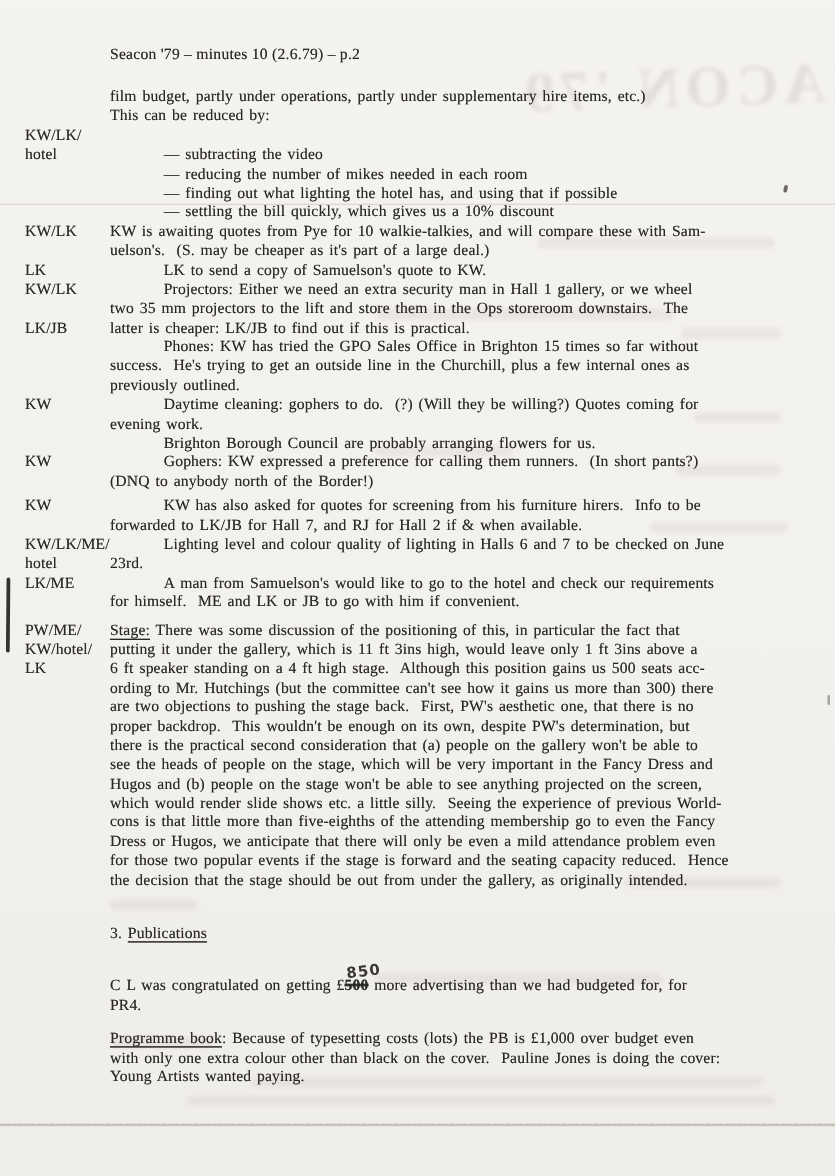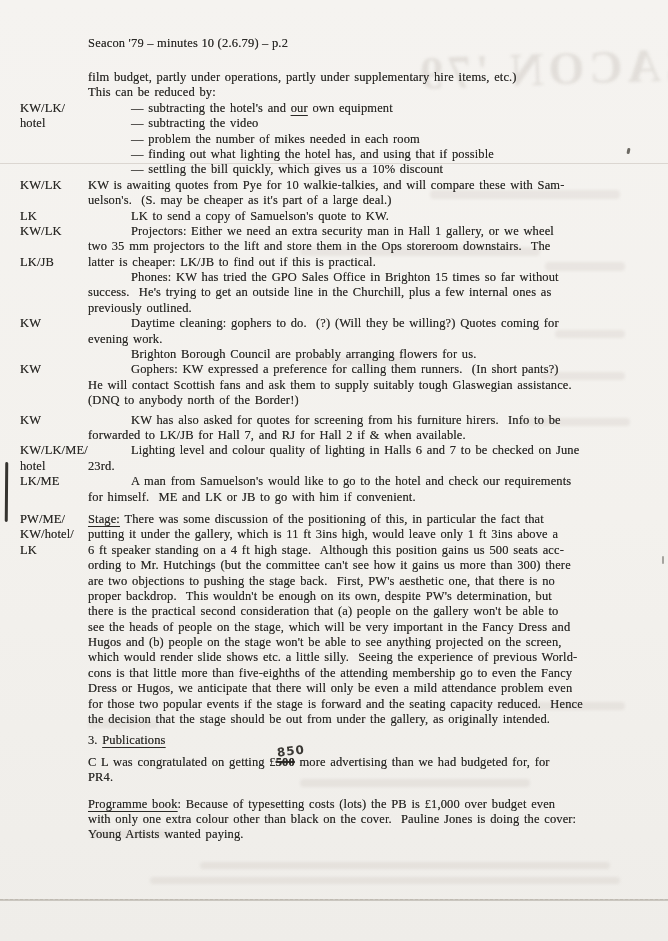--- a/index.html
+++ b/index.html
@@ -22,21 +22,21 @@
   .label{position:absolute;left:20px;top:0;}
   .text{display:block;margin-left:88px;}
   .indent{padding-left:43px;}
   .u{text-decoration:underline;text-underline-offset:2.5px;text-decoration-thickness:1.2px;}
   .rel{position:relative;display:inline-block;font-weight:bold;}
   .strike{text-decoration:line-through;text-decoration-thickness:2.2px;text-decoration-color:rgba(40,38,35,.85);}
   .overwrite{
     position:absolute;left:1px;top:-11px;font-family:"DejaVu Sans",sans-serif;
     font-size:12px;transform:rotate(-7deg);color:#3a3834;letter-spacing:1px;text-shadow:none;
   }
-  .g4{margin-top:4px}.g7{margin-top:7px}.g11{margin-top:11px}.g14{margin-top:6px}
+  .g4{margin-top:4px}.g7{margin-top:7px}.g11{margin-top:11px}.g14{margin-top:27px}
   
   .ghost-title{
     position:absolute;left:415px;top:42px;font-size:46px;font-weight:bold;
     letter-spacing:5px;color:rgba(152,142,128,.20);transform:scaleX(-1) rotate(2deg);
     filter:blur(1.6px);white-space:pre;
   }
   .smudge{position:absolute;background:rgba(160,150,136,.13);border-radius:4px;filter:blur(1.6px);}
   .rule{position:absolute;left:0;width:668px;height:1px;}
   .rule-top{top:163px;background:rgba(198,192,184,.55);}
   .rule-bottom{top:899px;background:rgba(190,184,176,.75);border-top:1px dashed rgba(175,168,158,.4);}
@@ -70,39 +70,38 @@
   <div class="rule rule-top"></div>
   <div class="rule rule-bottom"></div>
   <div class="pen-mark"></div>
   <div class="speck"></div>
   <div class="speck2"></div>
 
   <div class="header">Seacon '79 – minutes 10 (2.6.79) – p.2</div>
   <div class="body" id="lines-host">
       <div class="row"><div class="text"><span>film budget, partly under operations, partly under supplementary hire items, etc.)</span></div></div>
       <div class="row"><div class="text"><span>This can be reduced by:</span></div></div>
-      <div class="row"><span class="label">KW/LK/</span><div class="text indent"><span>— subtracting the hotel's and </span><span class="u">our</span><span> own equipment</span></div></div>
+      <div class="row"><span class="label">KW/LK/</span></div>
       <div class="row"><span class="label">hotel</span><div class="text indent"><span>— subtracting the video</span></div></div>
-      <div class="row"><div class="text indent"><span>— problem the number of mikes needed in each room</span></div></div>
+      <div class="row"><div class="text indent"><span>— reducing the number of mikes needed in each room</span></div></div>
       <div class="row"><div class="text indent"><span>— finding out what lighting the hotel has, and using that if possible</span></div></div>
       <div class="row"><div class="text indent"><span>— settling the bill quickly, which gives us a 10% discount</span></div></div>
       <div class="row"><span class="label">KW/LK</span><div class="text"><span>KW is awaiting quotes from Pye for 10 walkie-talkies, and will compare these with Sam-</span></div></div>
       <div class="row"><div class="text"><span>uelson's.  (S. may be cheaper as it's part of a large deal.)</span></div></div>
       <div class="row"><span class="label">LK</span><div class="text indent"><span>LK to send a copy of Samuelson's quote to KW.</span></div></div>
       <div class="row"><span class="label">KW/LK</span><div class="text indent"><span>Projectors: Either we need an extra security man in Hall 1 gallery, or we wheel</span></div></div>
       <div class="row"><div class="text"><span>two 35 mm projectors to the lift and store them in the Ops storeroom downstairs.  The</span></div></div>
       <div class="row"><span class="label">LK/JB</span><div class="text"><span>latter is cheaper: LK/JB to find out if this is practical.</span></div></div>
       <div class="row"><div class="text indent"><span>Phones: KW has tried the GPO Sales Office in Brighton 15 times so far without</span></div></div>
       <div class="row"><div class="text"><span>success.  He's trying to get an outside line in the Churchill, plus a few internal ones as</span></div></div>
       <div class="row"><div class="text"><span>previously outlined.</span></div></div>
       <div class="row"><span class="label">KW</span><div class="text indent"><span>Daytime cleaning: gophers to do.  (?) (Will they be willing?) Quotes coming for</span></div></div>
       <div class="row"><div class="text"><span>evening work.</span></div></div>
       <div class="row"><div class="text indent"><span>Brighton Borough Council are probably arranging flowers for us.</span></div></div>
       <div class="row"><span class="label">KW</span><div class="text indent"><span>Gophers: KW expressed a preference for calling them runners.  (In short pants?)</span></div></div>
-      <div class="row"><div class="text"><span>He will contact Scottish fans and ask them to supply suitably tough Glaswegian assistance.</span></div></div>
       <div class="row"><div class="text"><span>(DNQ to anybody north of the Border!)</span></div></div>
       <div class="row g4"><span class="label">KW</span><div class="text indent"><span>KW has also asked for quotes for screening from his furniture hirers.  Info to be</span></div></div>
       <div class="row"><div class="text"><span>forwarded to LK/JB for Hall 7, and RJ for Hall 2 if &amp; when available.</span></div></div>
       <div class="row"><span class="label">KW/LK/ME/</span><div class="text indent"><span>Lighting level and colour quality of lighting in Halls 6 and 7 to be checked on June</span></div></div>
       <div class="row"><span class="label">hotel</span><div class="text"><span>23rd.</span></div></div>
       <div class="row"><span class="label">LK/ME</span><div class="text indent"><span>A man from Samuelson's would like to go to the hotel and check our requirements</span></div></div>
       <div class="row"><div class="text"><span>for himself.  ME and LK or JB to go with him if convenient.</span></div></div>
       <div class="row g7"><span class="label">PW/ME/</span><div class="text"><span class="u">Stage:</span><span> There was some discussion of the positioning of this, in particular the fact that</span></div></div>
       <div class="row"><span class="label">KW/hotel/</span><div class="text"><span>putting it under the gallery, which is 11 ft 3ins high, would leave only 1 ft 3ins above a</span></div></div>
       <div class="row"><span class="label">LK</span><div class="text"><span>6 ft speaker standing on a 4 ft high stage.  Although this position gains us 500 seats acc-</span></div></div>

